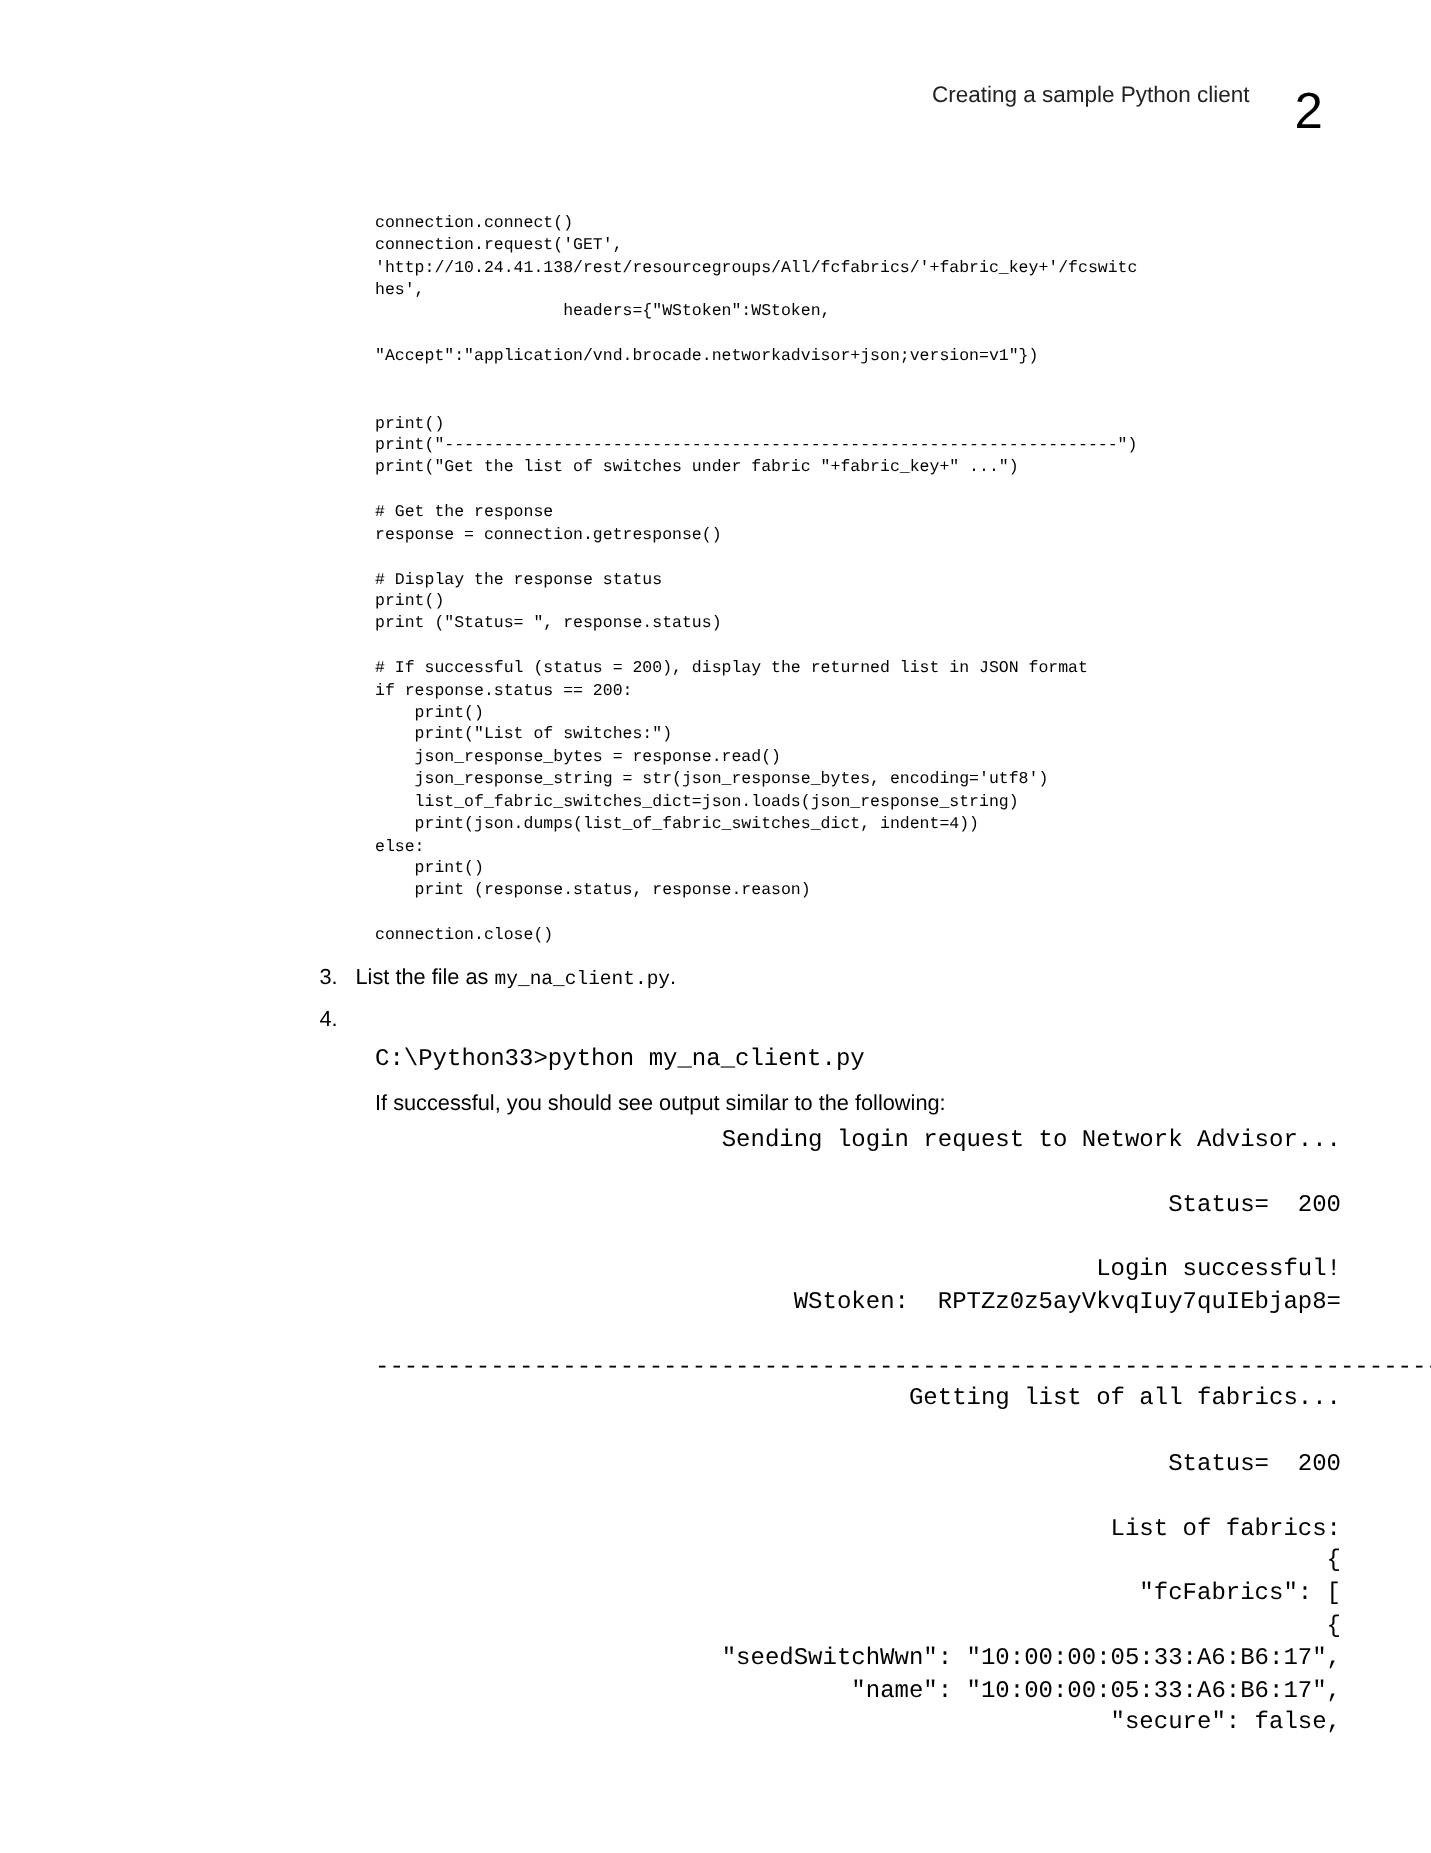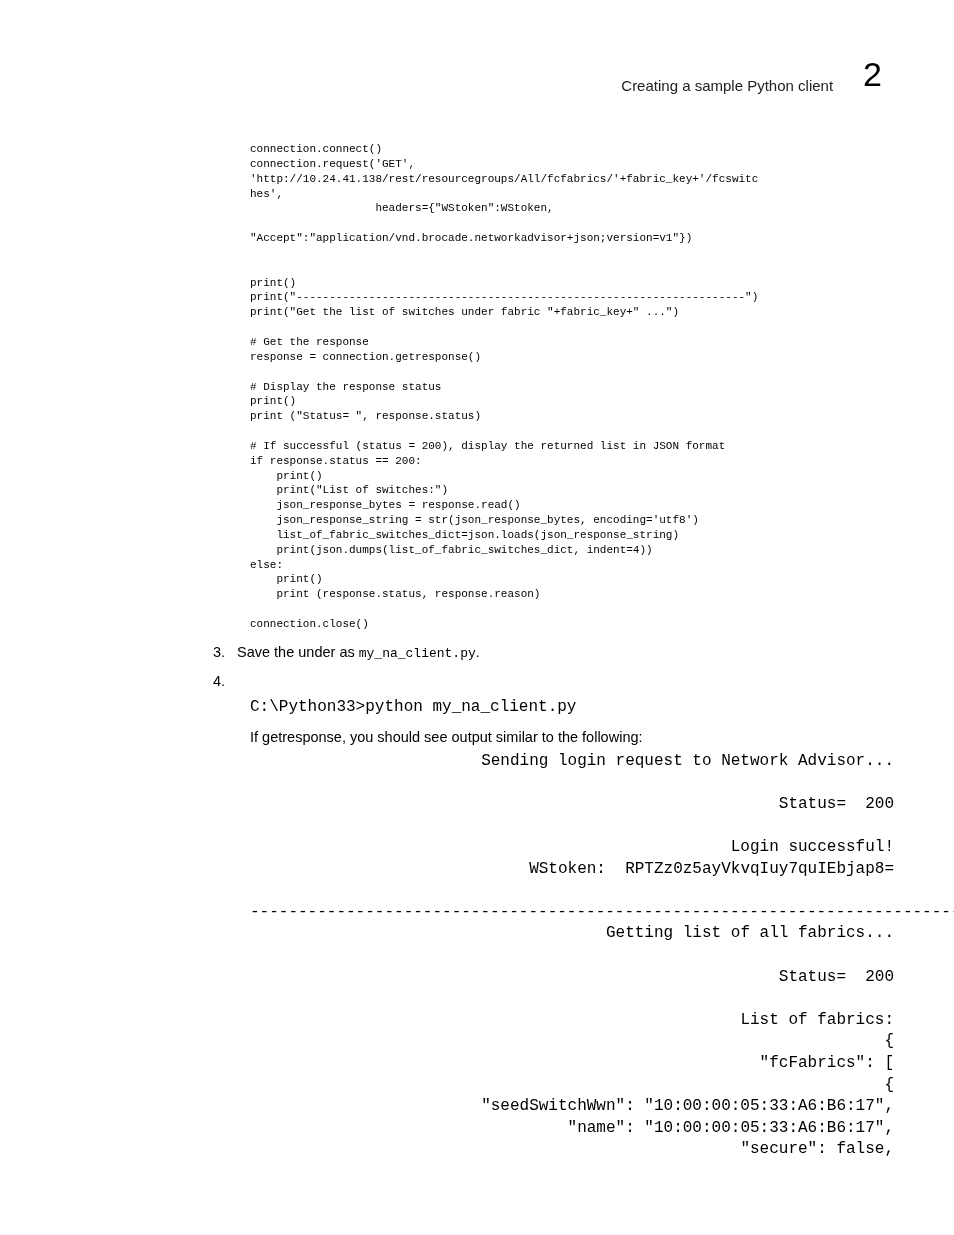--- a/index.html
+++ b/index.html
@@ -12,21 +12,21 @@
       height: 1235px;
       background: #fff;
       font-family: Arial, Helvetica, sans-serif;
       color: #000;
       padding: 55px 60px 60px 95px;
       position: relative;
     }
     .header {
       display: flex;
       justify-content: flex-end;
-      align-items: flex-end;
+      align-items: flex-start;
       gap: 30px;
       margin-bottom: 48px;
       padding-right: 12px;
     }
     .header-title {
       font-size: 15px;
       color: #222;
     }
     .chapter-num {
       font-size: 34px;
@@ -115,31 +115,31 @@
     print(json.dumps(list_of_fabric_switches_dict, indent=4))
 else:
     print()
     print (response.status, response.reason)
 
 connection.close()</div>
 
 <div class="step">
   <span class="step-num">3.</span>
   <span class="step-text">
-    <span>Save the under as </span><span class="mono">my_na_client.py</span><span>.</span>
+    <span>List the file as </span><span class="mono">my_na_client.py</span><span>.</span>
   </span>
 </div>
 
 <div class="step">
   <span class="step-num">4.</span>
 </div>
 
 <div class="code-block-small" style="margin-top:8px;">C:\Python33&gt;python my_na_client.py</div>
 
-<div class="sub-text">If getresponse, you should see output similar to the following:</div>
+<div class="sub-text">If successful, you should see output similar to the following:</div>
 
 <div class="code-block-small" style="margin-top:6px;text-align:right;">Sending login request to Network Advisor...
 
 Status=  200
 
 Login successful!
 WStoken:  RPTZz0z5ayVkvqIuy7quIEbjap8=
 
 ----------------------------------------------------------------------------
 Getting list of all fabrics...

